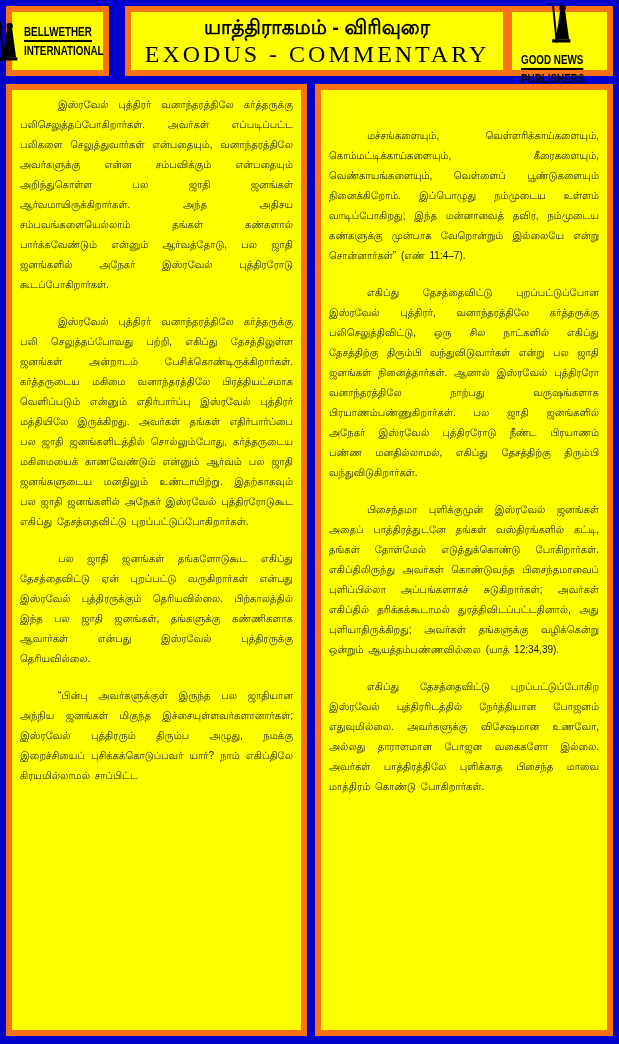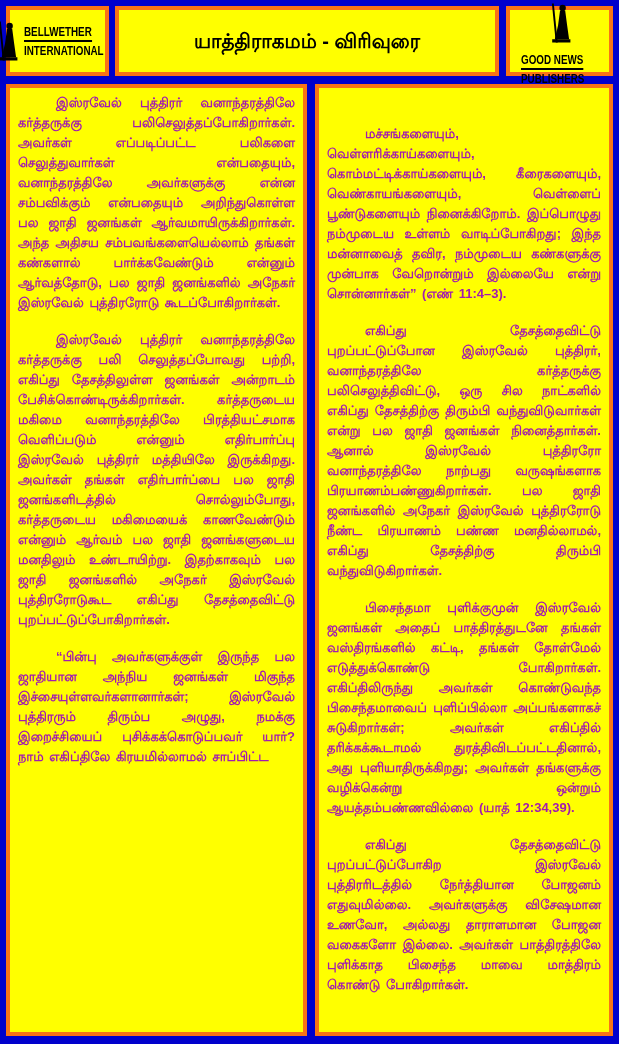--- a/index.html
+++ b/index.html
@@ -6,59 +6,58 @@
   .page{
     position:relative;
     width:619px;height:1044px;
     background:#0000CC;
     font-family:"Liberation Sans", sans-serif;
     overflow:hidden;
   }
   .box{
     position:absolute;
     background:#FFFF00;
-    border:4px solid #f97316;
+    border:6px solid #f97316;
     box-sizing:border-box;
   }
   
   .logo-box{top:6px;height:70px;display:flex;align-items:center;justify-content:center;gap:4px;padding:2px;}
   .logo-left{left:6px;width:103px;}
   .logo-right{left:506px;width:107px;flex-direction:column;}
   .logo-figure{width:26px;height:52px;flex:0 0 auto;}
   .logo-text{display:flex;flex-direction:column;align-items:flex-start;transform:scaleX(.82);transform-origin:left center;}
   .logo-line{
     font-weight:bold;font-size:12px;line-height:14px;color:#000;
     letter-spacing:0px;white-space:nowrap;
   }
   .logo-line.first{border-bottom:2px solid #000;padding-bottom:1px;margin-bottom:2px;}
   .title-box{
-    left:115px;top:6px;width:384px;height:70px;
+    left:125px;top:6px;width:384px;height:70px;
     display:flex;flex-direction:column;align-items:center;justify-content:center;
   }
   .title-tamil{
     font-weight:bold;font-size:20px;line-height:26px;color:#000;
     font-family:"Liberation Sans", sans-serif;
   }
   .title-english{
     font-family:"Liberation Serif", serif;
     font-size:24px;line-height:28px;color:#000;letter-spacing:3px;font-weight:normal;
   }
   
   .column{top:84px;height:952px;padding:5px 8px;overflow:hidden;}
   .column-left{left:6px;width:301px;}
   .column-right{left:315px;width:298px;padding-top:36px;}
   .para{
     margin:0 0 17px 0;
     text-indent:38px;
-    font-size:13px;
+    font-size:10px;
     line-height:20px;
-    color:#a21caf;
+    color:#0f172a;
     text-align:justify;
     word-spacing:2px;
-    font-weight:bold;
   }
   .para:last-child{margin-bottom:0;}
 </style>
 </head>
 <body>
 
 <div class="page">
 
   <div class="box logo-box logo-left">
     <svg class="logo-figure" viewBox="0 0 40 64">
@@ -68,41 +67,43 @@
       <rect x="8" y="57" width="28" height="5" fill="#000"></rect>
     </svg>
     <div class="logo-text">
       <span class="logo-line first">BELLWETHER</span>
       <span class="logo-line">INTERNATIONAL</span>
     </div>
   </div>
 
   <div class="box title-box">
     <div class="title-tamil">யாத்திராகமம் - விரிவுரை</div>
+    <div class="title-english">EXODUS - COMMENTARY</div>
   </div>
 
   <div class="box logo-box logo-right">
     <svg class="logo-figure" viewBox="0 0 40 64">
       <line x1="9" y1="2" x2="15" y2="62" stroke="#000" stroke-width="3"></line>
       <circle cx="24" cy="9" r="5" fill="#000"></circle>
       <path d="M20 13 L28 13 L31 36 L34 57 L12 57 L17 36 Z" fill="#000"></path>
       <rect x="8" y="57" width="28" height="5" fill="#000"></rect>
     </svg>
     <div class="logo-text">
       <span class="logo-line first">GOOD NEWS</span>
       <span class="logo-line">PUBLISHERS</span>
     </div>
   </div>
 
   <div class="box column column-left">
       <p class="para">இஸ்ரவேல் புத்திரர் வனாந்தரத்திலே கர்த்தருக்கு பலிசெலுத்தப்போகிறார்கள். அவர்கள் எப்படிப்பட்ட பலிகளை செலுத்துவார்கள் என்பதையும், வனாந்தரத்திலே அவர்களுக்கு என்ன சம்பவிக்கும் என்பதையும் அறிந்துகொள்ள பல ஜாதி ஜனங்கள் ஆர்வமாயிருக்கிறார்கள். அந்த அதிசய சம்பவங்களையெல்லாம் தங்கள் கண்களால் பார்க்கவேண்டும் என்னும் ஆர்வத்தோடு, பல ஜாதி ஜனங்களில் அநேகர் இஸ்ரவேல் புத்திரரோடு கூடப்போகிறார்கள்.</p>
       <p class="para">இஸ்ரவேல் புத்திரர் வனாந்தரத்திலே கர்த்தருக்கு பலி செலுத்தப்போவது பற்றி, எகிப்து தேசத்திலுள்ள ஜனங்கள் அன்றாடம் பேசிக்கொண்டிருக்கிறார்கள். கர்த்தருடைய மகிமை வனாந்தரத்திலே பிரத்தியட்சமாக வெளிப்படும் என்னும் எதிர்பார்ப்பு இஸ்ரவேல் புத்திரர் மத்தியிலே இருக்கிறது. அவர்கள் தங்கள் எதிர்பார்ப்பை பல ஜாதி ஜனங்களிடத்தில் சொல்லும்போது, கர்த்தருடைய மகிமையைக் காணவேண்டும் என்னும் ஆர்வம் பல ஜாதி ஜனங்களுடைய மனதிலும் உண்டாயிற்று. இதற்காகவும் பல ஜாதி ஜனங்களில் அநேகர் இஸ்ரவேல் புத்திரரோடுகூட எகிப்து தேசத்தைவிட்டு புறப்பட்டுப்போகிறார்கள்.</p>
+      <p class="para">பல ஜாதி ஜனங்கள் தங்களோடுகூட எகிப்து தேசத்தைவிட்டு ஏன் புறப்பட்டு வருகிறார்கள் என்பது இஸ்ரவேல் புத்திரருக்கும் தெரியவில்லை. பிற்காலத்தில் இந்த பல ஜாதி ஜனங்கள், தங்களுக்கு கண்ணிகளாக ஆவார்கள் என்பது இஸ்ரவேல் புத்திரருக்கு தெரியவில்லை.</p>
       <p class="para">“பின்பு அவர்களுக்குள் இருந்த பல ஜாதியான அந்நிய ஜனங்கள் மிகுந்த இச்சையுள்ளவர்களானார்கள்; இஸ்ரவேல் புத்திரரும் திரும்ப அழுது, நமக்கு இறைச்சியைப் புசிக்கக்கொடுப்பவர் யார்? நாம் எகிப்திலே கிரயமில்லாமல் சாப்பிட்ட</p>
     </div>
 
   <div class="box column column-right">
-      <p class="para">மச்சங்களையும், வெள்ளரிக்காய்களையும், கொம்மட்டிக்காய்களையும், கீரைகளையும், வெண்காயங்களையும், வெள்ளைப் பூண்டுகளையும் நினைக்கிறோம். இப்பொழுது நம்முடைய உள்ளம் வாடிப்போகிறது; இந்த மன்னாவைத் தவிர, நம்முடைய கண்களுக்கு முன்பாக வேறொன்றும் இல்லையே என்று சொன்னார்கள்” (எண் 11:4–3).</p>
+      <p class="para">மச்சங்களையும், வெள்ளரிக்காய்களையும், கொம்மட்டிக்காய்களையும், கீரைகளையும், வெண்காயங்களையும், வெள்ளைப் பூண்டுகளையும் நினைக்கிறோம். இப்பொழுது நம்முடைய உள்ளம் வாடிப்போகிறது; இந்த மன்னாவைத் தவிர, நம்முடைய கண்களுக்கு முன்பாக வேறொன்றும் இல்லையே என்று சொன்னார்கள்” (எண் 11:4–7).</p>
       <p class="para">எகிப்து தேசத்தைவிட்டு புறப்பட்டுப்போன இஸ்ரவேல் புத்திரர், வனாந்தரத்திலே கர்த்தருக்கு பலிசெலுத்திவிட்டு, ஒரு சில நாட்களில் எகிப்து தேசத்திற்கு திரும்பி வந்துவிடுவார்கள் என்று பல ஜாதி ஜனங்கள் நினைத்தார்கள். ஆனால் இஸ்ரவேல் புத்திரரோ வனாந்தரத்திலே நாற்பது வருஷங்களாக பிரயாணம்பண்ணுகிறார்கள். பல ஜாதி ஜனங்களில் அநேகர் இஸ்ரவேல் புத்திரரோடு நீண்ட பிரயாணம் பண்ண மனதில்லாமல், எகிப்து தேசத்திற்கு திரும்பி வந்துவிடுகிறார்கள்.</p>
       <p class="para">பிசைந்தமா புளிக்குமுன் இஸ்ரவேல் ஜனங்கள் அதைப் பாத்திரத்துடனே தங்கள் வஸ்திரங்களில் கட்டி, தங்கள் தோள்மேல் எடுத்துக்கொண்டு போகிறார்கள். எகிப்திலிருந்து அவர்கள் கொண்டுவந்த பிசைந்தமாவைப் புளிப்பில்லா அப்பங்களாகச் சுடுகிறார்கள்; அவர்கள் எகிப்தில் தரிக்கக்கூடாமல் துரத்திவிடப்பட்டதினால், அது புளியாதிருக்கிறது; அவர்கள் தங்களுக்கு வழிக்கென்று ஒன்றும் ஆயத்தம்பண்ணவில்லை (யாத் 12:34,39).</p>
       <p class="para">எகிப்து தேசத்தைவிட்டு புறப்பட்டுப்போகிற இஸ்ரவேல் புத்திரரிடத்தில் நேர்த்தியான போஜனம் எதுவுமில்லை. அவர்களுக்கு விசேஷமான உணவோ, அல்லது தாராளமான போஜன வகைகளோ இல்லை. அவர்கள் பாத்திரத்திலே புளிக்காத பிசைந்த மாவை மாத்திரம் கொண்டு போகிறார்கள்.</p>
     </div>
 
 </div>
 
 </body></html>

